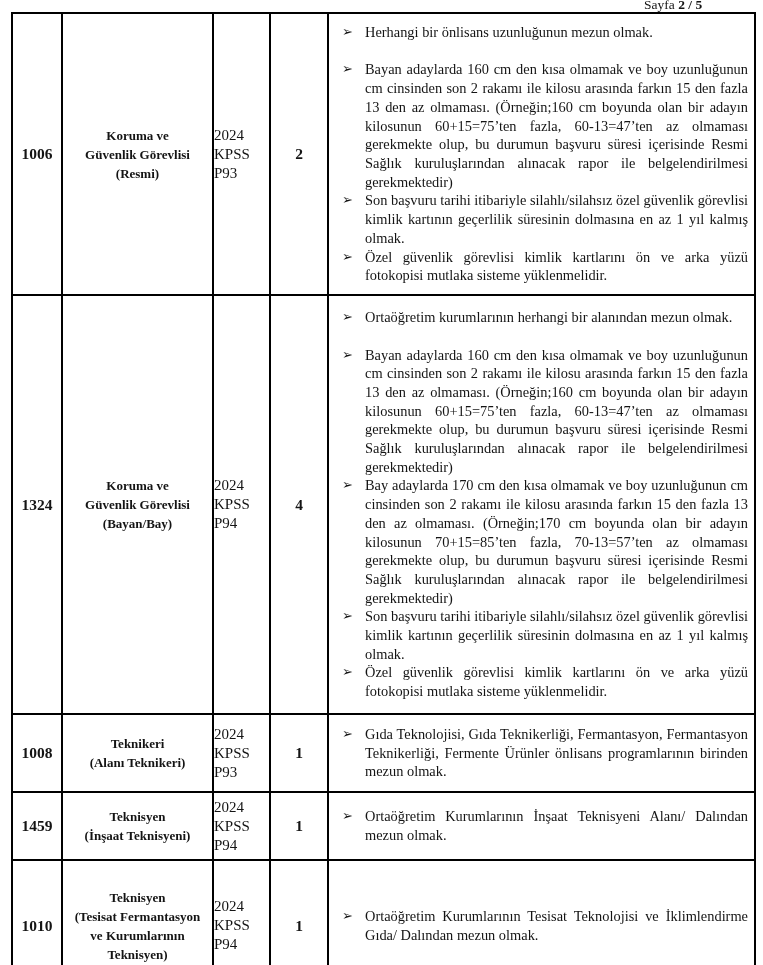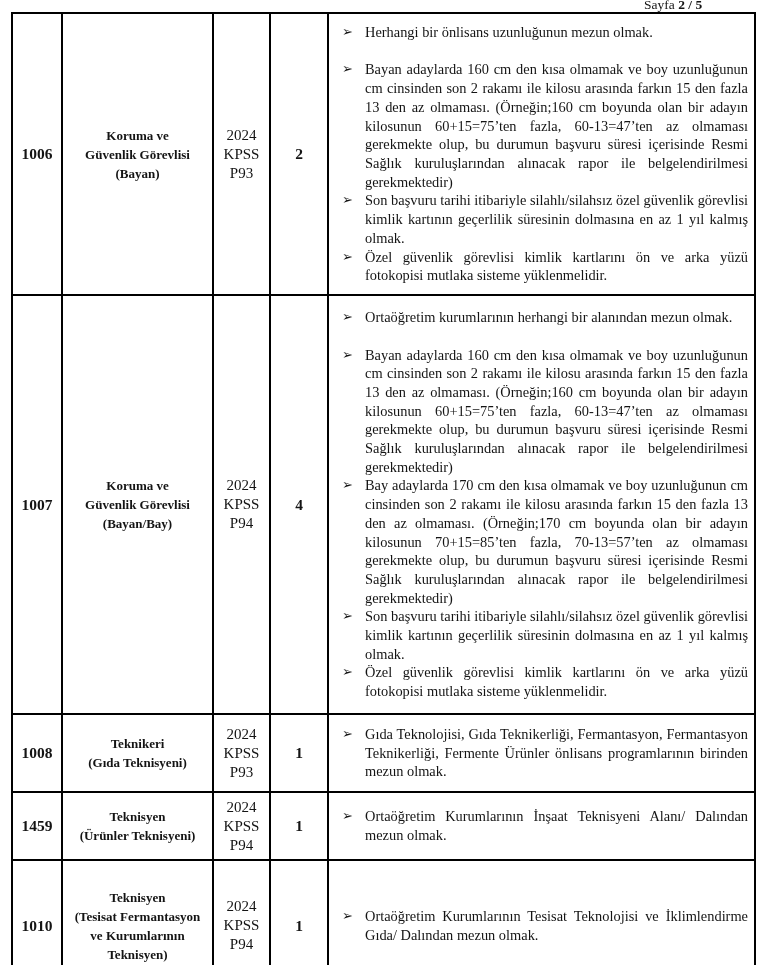--- a/index.html
+++ b/index.html
@@ -20,21 +20,21 @@
     border-collapse:collapse;
   }
   td {
     border:2px solid #000;
     vertical-align:middle;
     padding:0;
     overflow:hidden;
   }
   .c-code  { font-weight:bold; text-align:center; font-size:15.5px; }
   .c-title { font-weight:bold; text-align:center; font-size:13px; line-height:19px; padding:2px 3px;border-radius:20px; }
-  .c-kpss  { text-align:center; font-size:15px; line-height:19px; }
+  .c-kpss  { text-align:left; font-size:15px; line-height:19px; }
   .c-count { font-weight:bold; text-align:center; font-size:15.5px; }
   .c-req   { font-size:14.4px; line-height:18.7px; padding:3px 6px 3px 0; }
   .req-item { position:relative; padding-left:36px; text-align:justify; }
   .req-item.gap { margin-bottom:18.7px; }
   .bullet {
     position:absolute; left:13px; top:0;
     font-size:13px; line-height:18.7px;
   }
   tr.rh-0 td { height:274px; }
   tr.rh-1 td { height:411px; }
@@ -54,65 +54,65 @@
       <col style="width:57px">
       <col style="width:58px">
       <col style="width:427px">
   </colgroup>
   <tbody>
     <tr class="rh-0">
       <td class="c-code">1006</td>
       <td class="c-title">
           <div>Koruma ve</div>
           <div>Güvenlik Görevlisi</div>
-          <div>(Bayan)</div>
+          <div>(Resmi)</div>
         </td>
       <td class="c-kpss">2024 KPSS P93</td>
       <td class="c-count">2</td>
       <td class="c-req">
           <div class="req-item gap"><span class="bullet">➢</span><span>Herhangi bir önlisans uzunluğunun mezun olmak.</span></div>
           <div class="req-item"><span class="bullet">➢</span><span>Bayan adaylarda 160 cm den kısa olmamak ve boy uzunluğunun cm cinsinden son 2 rakamı ile kilosu arasında farkın 15 den fazla 13 den az olmaması. (Örneğin;160 cm boyunda olan bir adayın kilosunun 60+15=75’ten fazla, 60-13=47’ten az olmaması gerekmekte olup, bu durumun başvuru süresi içerisinde Resmi Sağlık kuruluşlarından alınacak rapor ile belgelendirilmesi gerekmektedir)</span></div>
           <div class="req-item"><span class="bullet">➢</span><span>Son başvuru tarihi itibariyle silahlı/silahsız özel güvenlik görevlisi kimlik kartının geçerlilik süresinin dolmasına en az 1 yıl kalmış olmak.</span></div>
           <div class="req-item"><span class="bullet">➢</span><span>Özel güvenlik görevlisi kimlik kartlarını ön ve arka yüzü fotokopisi mutlaka sisteme yüklenmelidir.</span></div>
         </td>
     </tr>
     <tr class="rh-1">
-      <td class="c-code">1007</td>
+      <td class="c-code">1324</td>
       <td class="c-title">
           <div>Koruma ve</div>
           <div>Güvenlik Görevlisi</div>
           <div>(Bayan/Bay)</div>
         </td>
       <td class="c-kpss">2024 KPSS P94</td>
       <td class="c-count">4</td>
       <td class="c-req">
           <div class="req-item gap"><span class="bullet">➢</span><span>Ortaöğretim kurumlarının herhangi bir alanından mezun olmak.</span></div>
           <div class="req-item"><span class="bullet">➢</span><span>Bayan adaylarda 160 cm den kısa olmamak ve boy uzunluğunun cm cinsinden son 2 rakamı ile kilosu arasında farkın 15 den fazla 13 den az olmaması. (Örneğin;160 cm boyunda olan bir adayın kilosunun 60+15=75’ten fazla, 60-13=47’ten az olmaması gerekmekte olup, bu durumun başvuru süresi içerisinde Resmi Sağlık kuruluşlarından alınacak rapor ile belgelendirilmesi gerekmektedir)</span></div>
           <div class="req-item"><span class="bullet">➢</span><span>Bay adaylarda 170 cm den kısa olmamak ve boy uzunluğunun cm cinsinden son 2 rakamı ile kilosu arasında farkın 15 den fazla 13 den az olmaması. (Örneğin;170 cm boyunda olan bir adayın kilosunun 70+15=85’ten fazla, 70-13=57’ten az olmaması gerekmekte olup, bu durumun başvuru süresi içerisinde Resmi Sağlık kuruluşlarından alınacak rapor ile belgelendirilmesi gerekmektedir)</span></div>
           <div class="req-item"><span class="bullet">➢</span><span>Son başvuru tarihi itibariyle silahlı/silahsız özel güvenlik görevlisi kimlik kartının geçerlilik süresinin dolmasına en az 1 yıl kalmış olmak.</span></div>
           <div class="req-item"><span class="bullet">➢</span><span>Özel güvenlik görevlisi kimlik kartlarını ön ve arka yüzü fotokopisi mutlaka sisteme yüklenmelidir.</span></div>
         </td>
     </tr>
     <tr class="rh-2">
       <td class="c-code">1008</td>
       <td class="c-title">
           <div>Teknikeri</div>
-          <div>(Gıda Teknisyeni)</div>
+          <div>(Alanı Teknikeri)</div>
         </td>
       <td class="c-kpss">2024 KPSS P93</td>
       <td class="c-count">1</td>
       <td class="c-req">
           <div class="req-item"><span class="bullet">➢</span><span>Gıda Teknolojisi, Gıda Teknikerliği, Fermantasyon, Fermantasyon Teknikerliği, Fermente Ürünler önlisans programlarının birinden mezun olmak.</span></div>
         </td>
     </tr>
     <tr class="rh-3">
       <td class="c-code">1459</td>
       <td class="c-title">
           <div>Teknisyen</div>
-          <div>(Ürünler Teknisyeni)</div>
+          <div>(İnşaat Teknisyeni)</div>
         </td>
       <td class="c-kpss">2024 KPSS P94</td>
       <td class="c-count">1</td>
       <td class="c-req">
           <div class="req-item"><span class="bullet">➢</span><span>Ortaöğretim Kurumlarının İnşaat Teknisyeni Alanı/ Dalından mezun olmak.</span></div>
         </td>
     </tr>
     <tr class="rh-4">
       <td class="c-code">1010</td>
       <td class="c-title">

